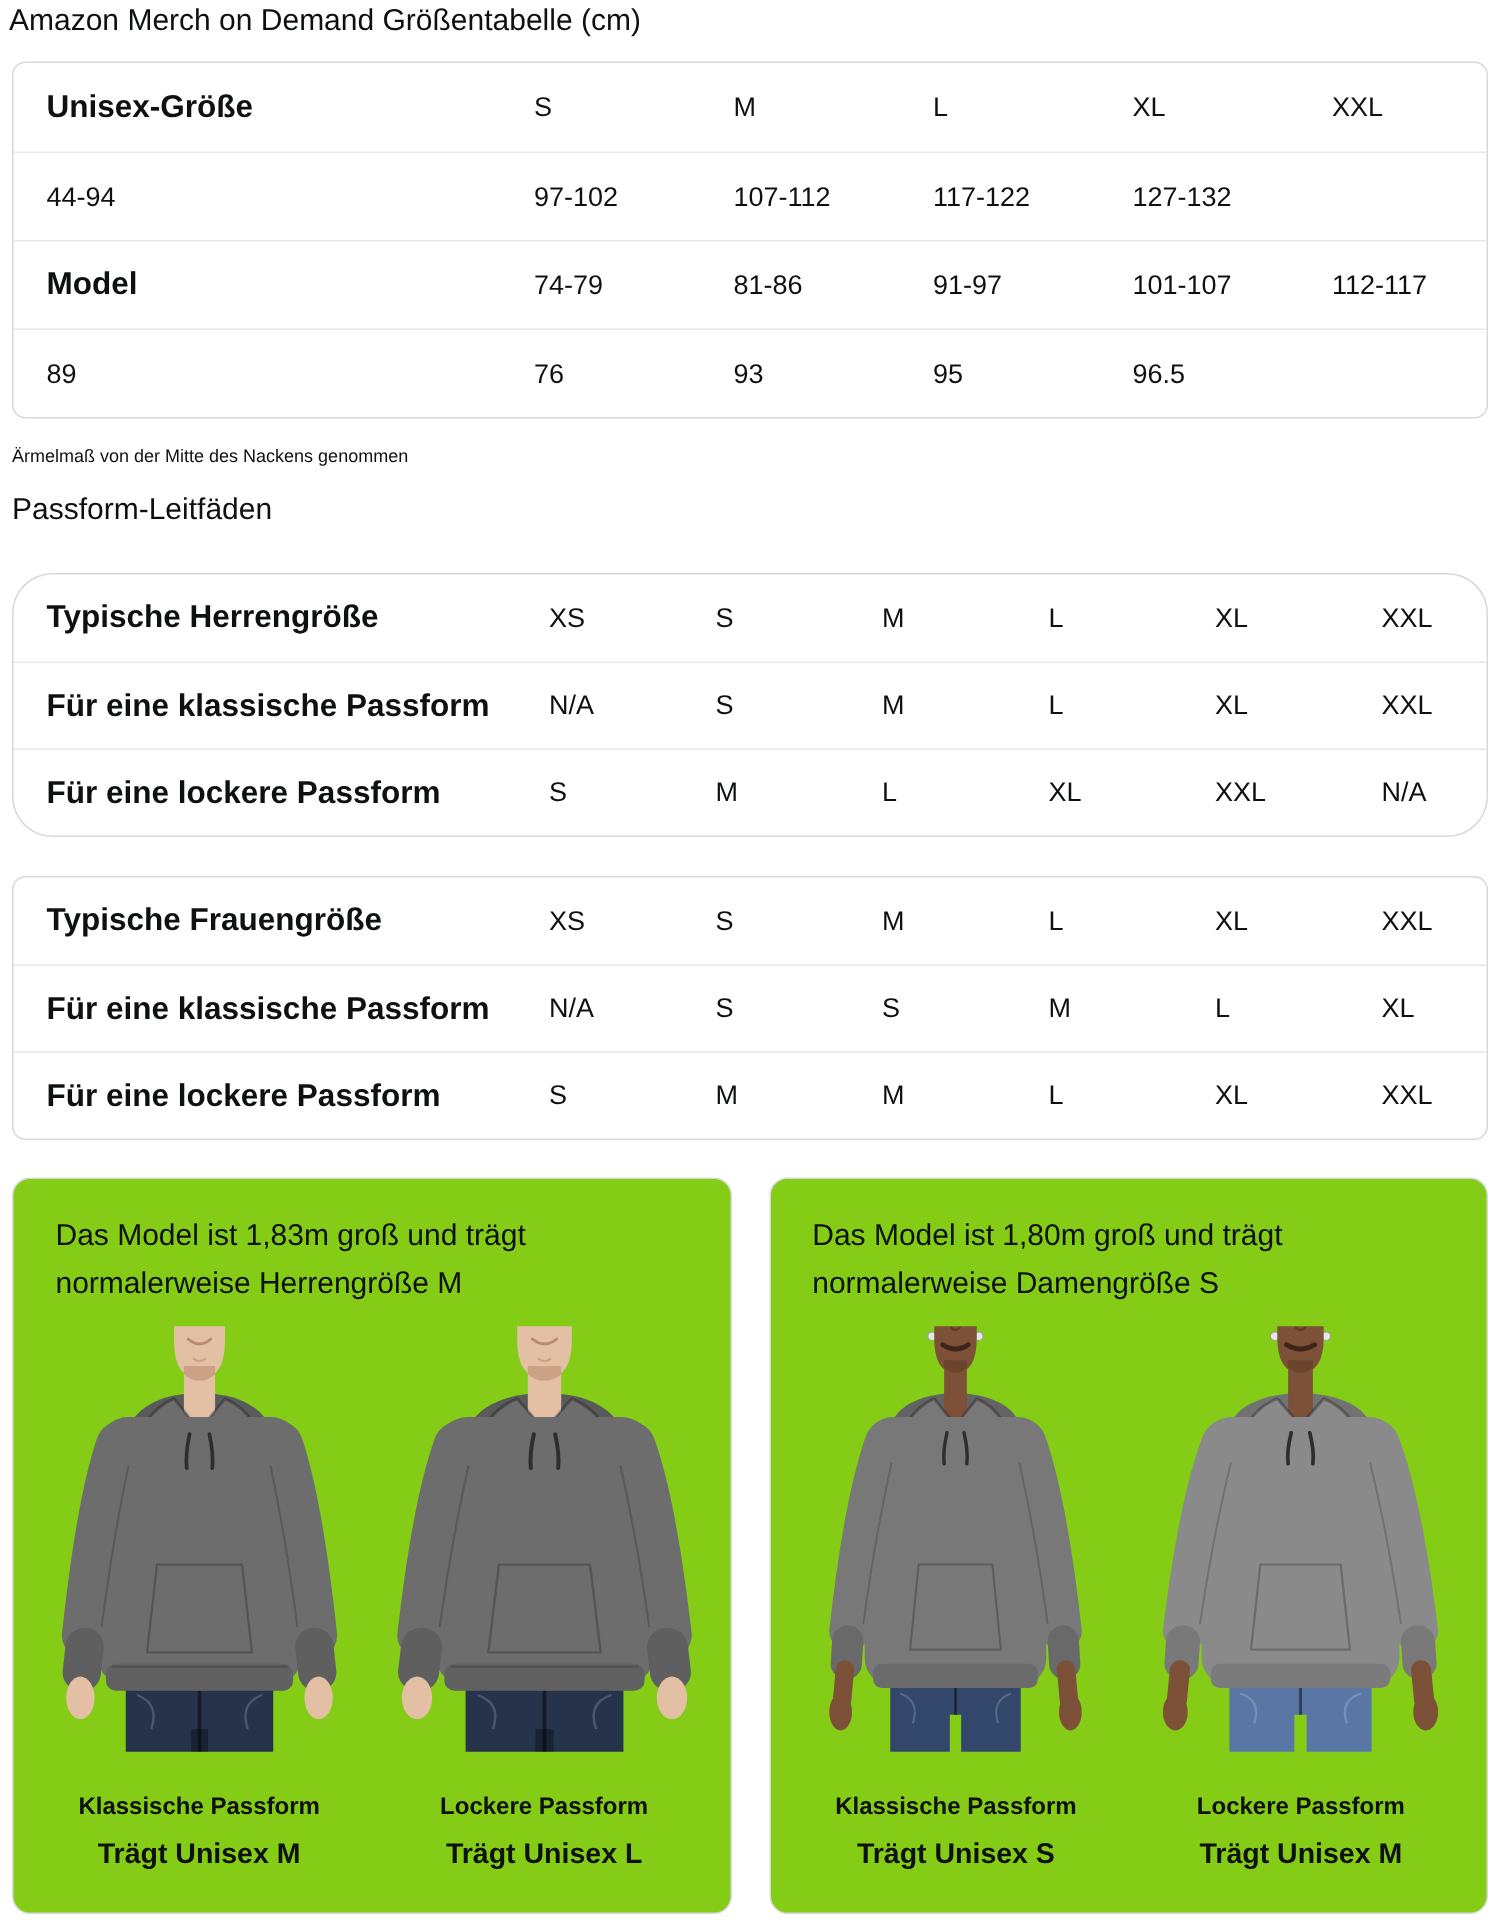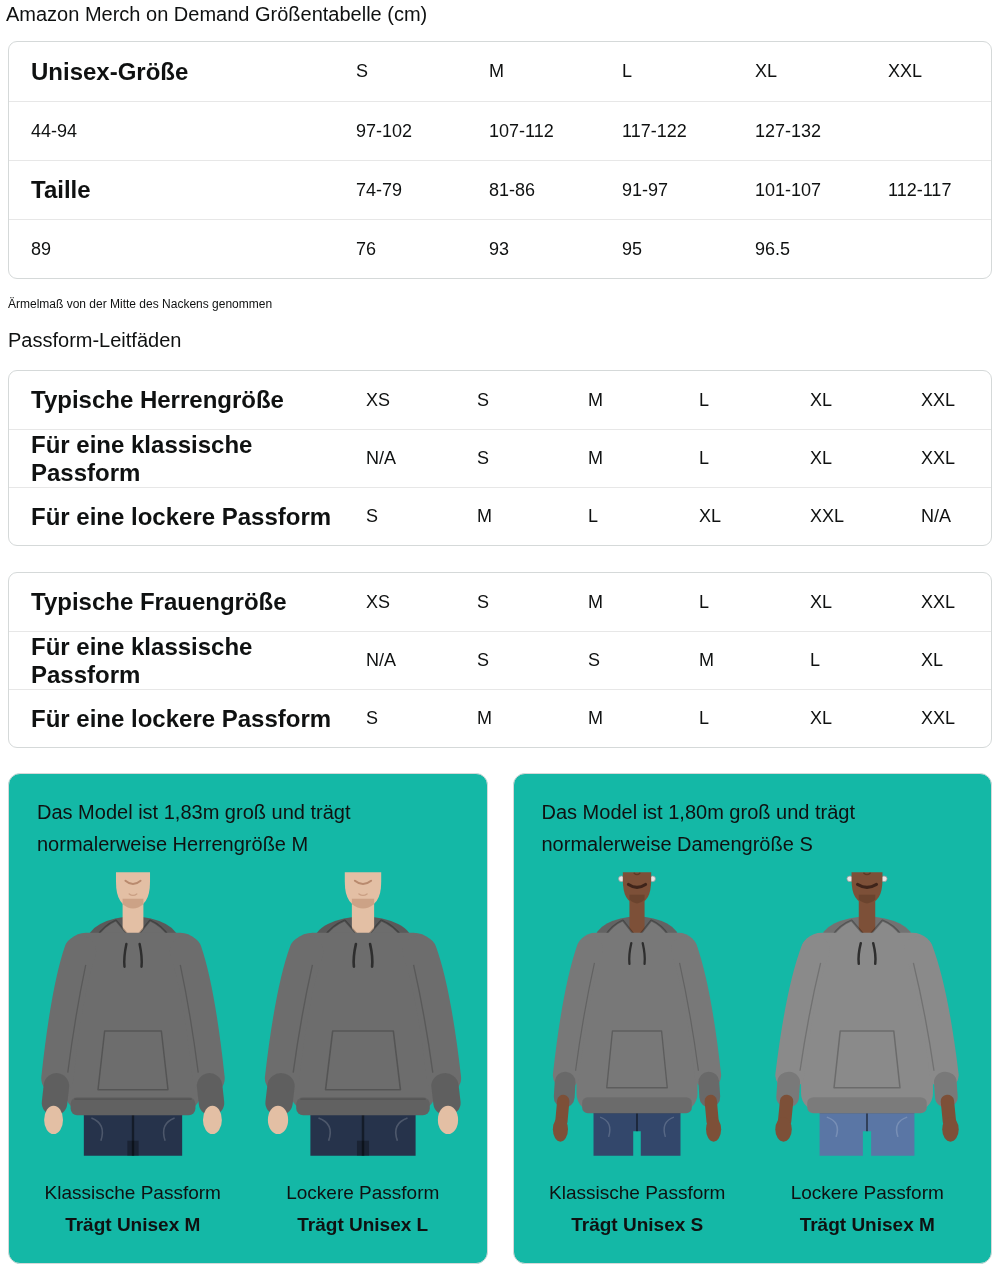--- a/index.html
+++ b/index.html
@@ -37,37 +37,37 @@
   .trow{
     display:grid;align-items:center;
     padding-left:22px;padding-right:10px;
     border-top:1px solid var(--row-divider);
   }
   .trow:first-child{border-top:none;}
   .t-size .trow{height:59px;}
   .t-fit .trow{height:58px;}
   .cols5{grid-template-columns:325px 133px 133px 133px 133px 1fr;}
   .cols6{grid-template-columns:335px 111px 111px 111px 111px 111px 1fr;}
-  .tlabel{font-size:24px;font-weight:700;}
+  .tlabel{font-size:21px;font-weight:700;}
   .tval{font-size:18px;font-weight:400;}
   .note{margin-top:15px;font-size:12px;line-height:20px;}
   .section-title{margin-top:14px;font-size:20px;font-weight:400;line-height:24px;}
-  .t-men{margin-top:18px;}
+  .t-men{margin-top:30px;border-radius:27px;}
   .t-women{margin-top:26px;}
   
   .cards{display:flex;gap:25px;margin-top:25px;}
   .card{
     flex:1;border:1px solid var(--table-border);border-radius:12px;
-    padding:22px 0 26px;background:#14b8a6;
+    padding:22px 0 26px;background:#84cc16;
   }
   .card-desc{padding:0 28px;font-size:20px;line-height:32px;font-weight:400;}
   .figures{display:flex;justify-content:center;gap:22px;margin-top:12px;}
   .model-figure{width:208px;text-align:center;}
   .model-img{width:208px;height:284px;display:block;}
-  .fit-name{margin-top:24px;font-size:19px;font-weight:400;line-height:25px;}
+  .fit-name{margin-top:24px;font-size:16px;font-weight:700;line-height:25px;}
   .fit-size{margin-top:8px;font-size:19px;font-weight:700;line-height:24px;}
   
   .fig-male{--skin:var(--skin-male);--skin-shade:var(--skin-male-shade);}
   .fig-female{--skin:var(--skin-female);--skin-shade:var(--skin-female-shade);}
   .fig-female.classic{--hoodie:var(--hoodie-female);--jeans:var(--jeans-female);}
   .fig-female.loose{--hoodie:var(--hoodie-female-loose);--jeans:var(--jeans-female-loose);}
   .svg-defs{position:absolute;width:0;height:0;overflow:hidden;}
 </style>
 </head>
 <body>
@@ -161,21 +161,21 @@
       <div class="tval">XXL</div>
     </div>
     <div class="trow cols5">
       <div class="tval">44-94</div>
       <div class="tval">97-102</div>
       <div class="tval">107-112</div>
       <div class="tval">117-122</div>
       <div class="tval">127-132</div>
     </div>
     <div class="trow cols5">
-      <div class="tlabel">Taille</div>
+      <div class="tlabel">Model</div>
       <div class="tval">74-79</div>
       <div class="tval">81-86</div>
       <div class="tval">91-97</div>
       <div class="tval">101-107</div>
       <div class="tval">112-117</div>
     </div>
     <div class="trow cols5">
       <div class="tval">89</div>
       <div class="tval">76</div>
       <div class="tval">93</div>

